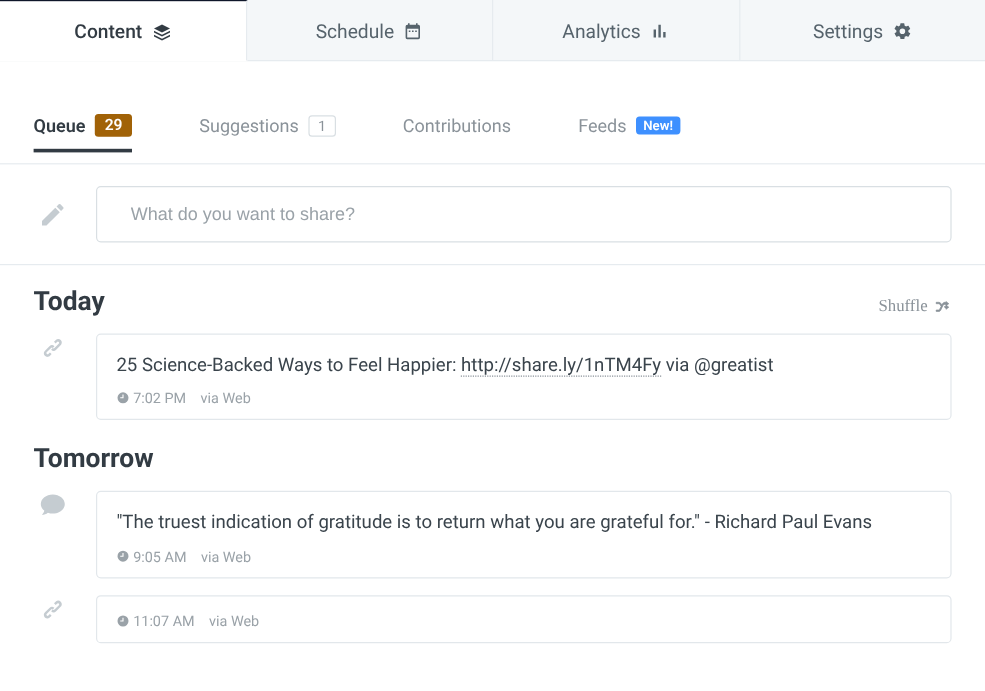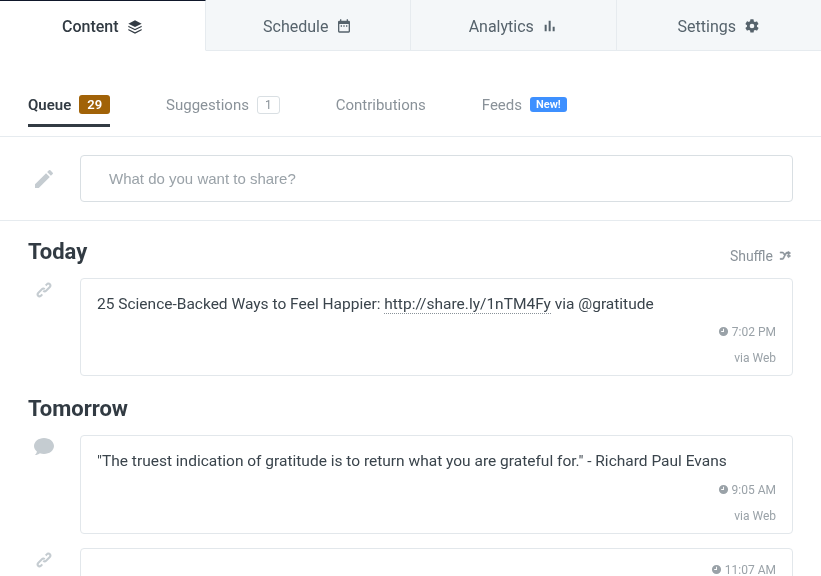--- a/index.html
+++ b/index.html
@@ -133,20 +133,21 @@
     font-weight: 700;
     color: #323b43;
   }
   .shuffle {
     color: #8a9299;
     font-size: 14px;
     display: flex;
     align-items: center;
     gap: 6px;
     cursor: pointer;
+    font-family: Liberation Serif, serif;
   }
   .shuffle svg { width: 14px; height: 14px; fill: currentColor; stroke: currentColor; }
 
   .post-row {
     display: flex;
     gap: 20px;
     align-items: flex-start;
     margin-bottom: 14px;
   }
   .post-card {
@@ -160,25 +161,24 @@
     color: #3a444c;
     line-height: 1.45;
     margin-bottom: 10px;
   }
   .post-text .url {
     color: #3a444c;
     border-bottom: 1px dotted #8a9299;
   }
   .post-meta {
     display: flex;
-    align-items: flex-end;
+    align-items: center;
     gap: 12px;
     font-size: 12px;
     color: #9aa2a8;
-    flex-direction: column;
   }
   .post-meta svg { width: 11px; height: 11px; fill: currentColor; vertical-align: -1px; margin-right: 3px; }
   .section-spacer { height: 6px; }
 </style>
 </head>
 <body>
 
 <div class="main-tabs">
   <div class="main-tab active">
     <span>Content</span>
@@ -247,21 +247,21 @@
   </div>
 
   <div class="post-row">
     <div class="side-icon">
       <svg viewBox="0 0 24 24">
           <path d="M10.6 13.4a3 3 0 0 0 4.2 0l3.5-3.5a3 3 0 1 0-4.2-4.2l-1.1 1.1 1.4 1.4 1.1-1.1a1 1 0 1 1 1.4 1.4l-3.5 3.5a1 1 0 0 1-1.4 0l-1.4 1.4zm2.8-2.8a3 3 0 0 0-4.2 0L5.7 14a3 3 0 1 0 4.2 4.2l1.1-1.1-1.4-1.4-1.1 1.1a1 1 0 1 1-1.4-1.4l3.5-3.5a1 1 0 0 1 1.4 0l1.4-1.4z"></path>
         </svg>
     </div>
     <div class="post-card">
       <div class="post-text">
-        <span>25 Science-Backed Ways to Feel Happier: </span><span class="url">http://share.ly/1nTM4Fy</span><span> via @gratitude</span>
+        <span>25 Science-Backed Ways to Feel Happier: </span><span class="url">http://share.ly/1nTM4Fy</span><span> via @greatist</span>
       </div>
       <div class="post-meta">
         <span><svg viewBox="0 0 24 24">
               <path d="M12 2a10 10 0 1 0 10 10A10 10 0 0 0 12 2zm1 11H7v-2h4V6h2v7z"></path>
             </svg><span>7:02 PM</span></span>
         <span>via Web</span>
       </div>
     </div>
   </div>
 

